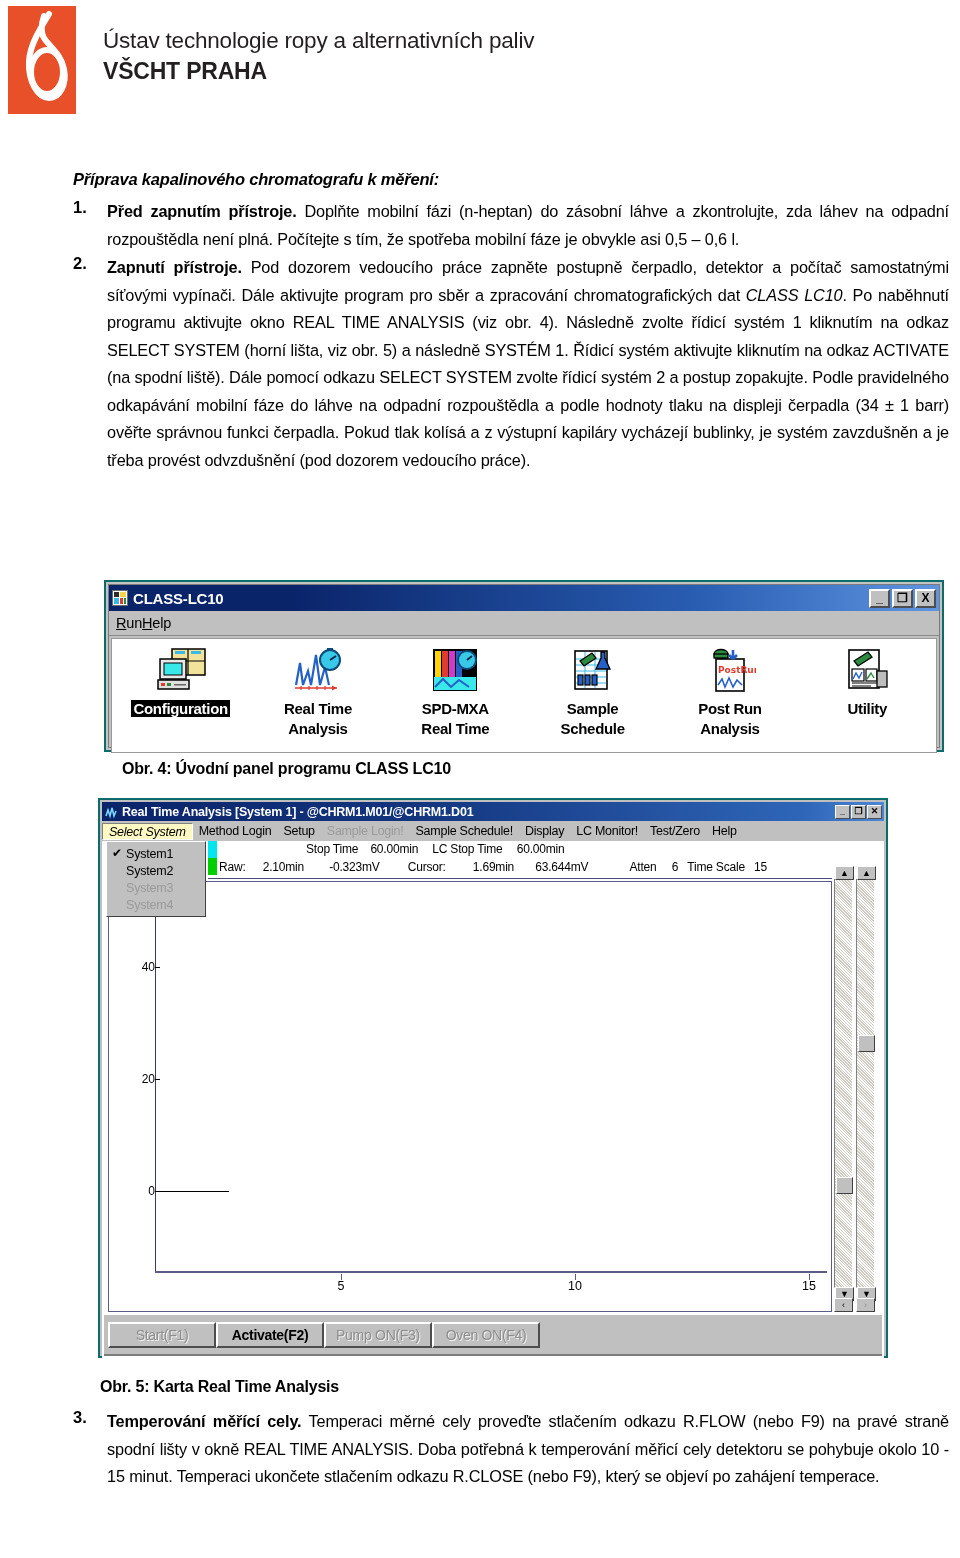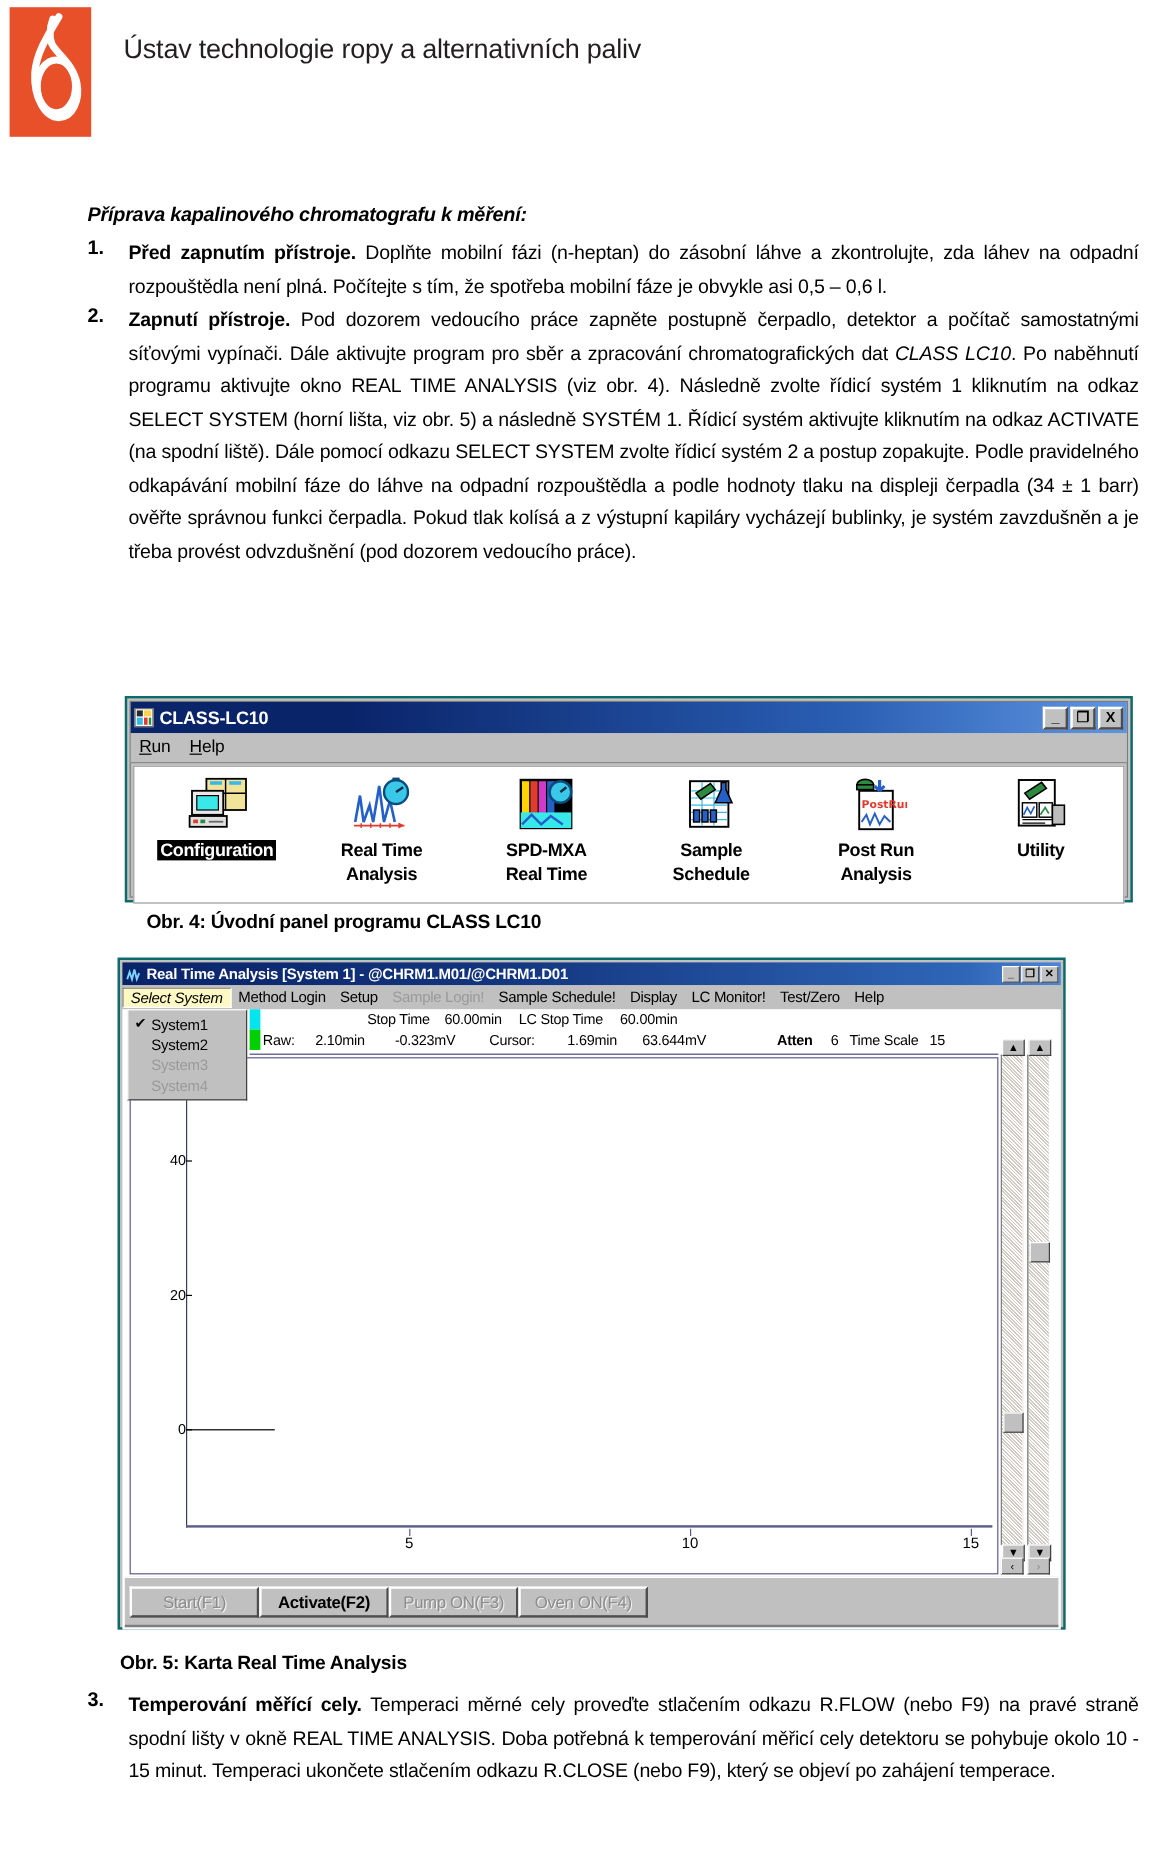--- a/index.html
+++ b/index.html
@@ -82,21 +82,21 @@
   .tbar-btns { display:flex; gap:2px; flex:0 0 auto; }
   .tbtn {
     width:21px; height:19px; background:#c0c0c0;
     border-top:2px solid #fff; border-left:2px solid #fff;
     border-right:2px solid #4d4d4d; border-bottom:2px solid #4d4d4d;
     display:flex; align-items:center; justify-content:center;
     font-size:12px; font-weight:bold; color:#000; line-height:1;
   }
   .menubar {
     height:25px; background:#c0c0c0; display:flex; align-items:center;
-    padding-left:7px; gap:16px;
+    padding-left:7px; 
     border-bottom:1px solid #8a8a8a;
   }
   .menubar .mi { font-size:14.5px; color:#000; letter-spacing:-0.2px; }
   .menubar .mi u { text-decoration:underline; }
 
   .icon-row {
     background:#ffffff; height:115px; margin:2px;
     border:1px solid #9a9a9a;
     display:flex; align-items:flex-start; justify-content:space-around;
     padding-top:6px;
@@ -227,20 +227,21 @@
 
 <div class="hdr">
   <div class="hdr-logo">
     <svg width="68" height="108" viewBox="0 0 68 108" aria-hidden="true">
       <path d="M41 8 C30 26 22 40 21 55 C20 76 30 92 41 92 C52 92 59 78 56 63 C53 48 41 40 36 32 C33 27 33 18 36 10" fill="none" stroke="#ffffff" stroke-width="6" stroke-linecap="round"></path>
       <ellipse cx="39" cy="66" rx="16" ry="22" fill="none" stroke="#ffffff" stroke-width="6"></ellipse>
     </svg>
   </div>
   <div class="hdr-txt">
     <div class="hdr-line1">Ústav technologie ropy a alternativních paliv</div>
+    <div class="hdr-line2">VŠCHT PRAHA</div>
   </div>
 </div>
 
 <div class="doc">
 
   <div class="sec-title">Příprava kapalinového chromatografu k měření:</div>
 
   <div style="position:absolute;left:73px;top:198px;width:876px;">
     <div class="li">
       <span class="li-num">1.</span>
@@ -460,21 +461,21 @@
           <span style="margin-left:11px;">LC Stop Time</span>
           <span style="margin-left:11px;">60.00min</span>
         </div>
         <div class="ib-row" style="left:11px;top:19px;">
           <span>Raw:</span>
           <span style="margin-left:14px;">2.10min</span>
           <span style="margin-left:22px;">-0.323mV</span>
           <span style="margin-left:25px;">Cursor:</span>
           <span style="margin-left:24px;">1.69min</span>
           <span style="margin-left:18px;">63.644mV</span>
-          <span style="margin-left:56px;font-weight:bold;">Atten</span>
+          <span style="margin-left:38px;">Atten</span>
           <span style="margin-left:12px;">6</span>
           <span style="margin-left:6px;">Time Scale</span>
           <span style="margin-left:6px;">15</span>
         </div>
         <span class="ib-sep"></span>
       </div>
 
       <div class="plot">
         <span class="yaxis"></span>
         <span class="xaxis"></span>

